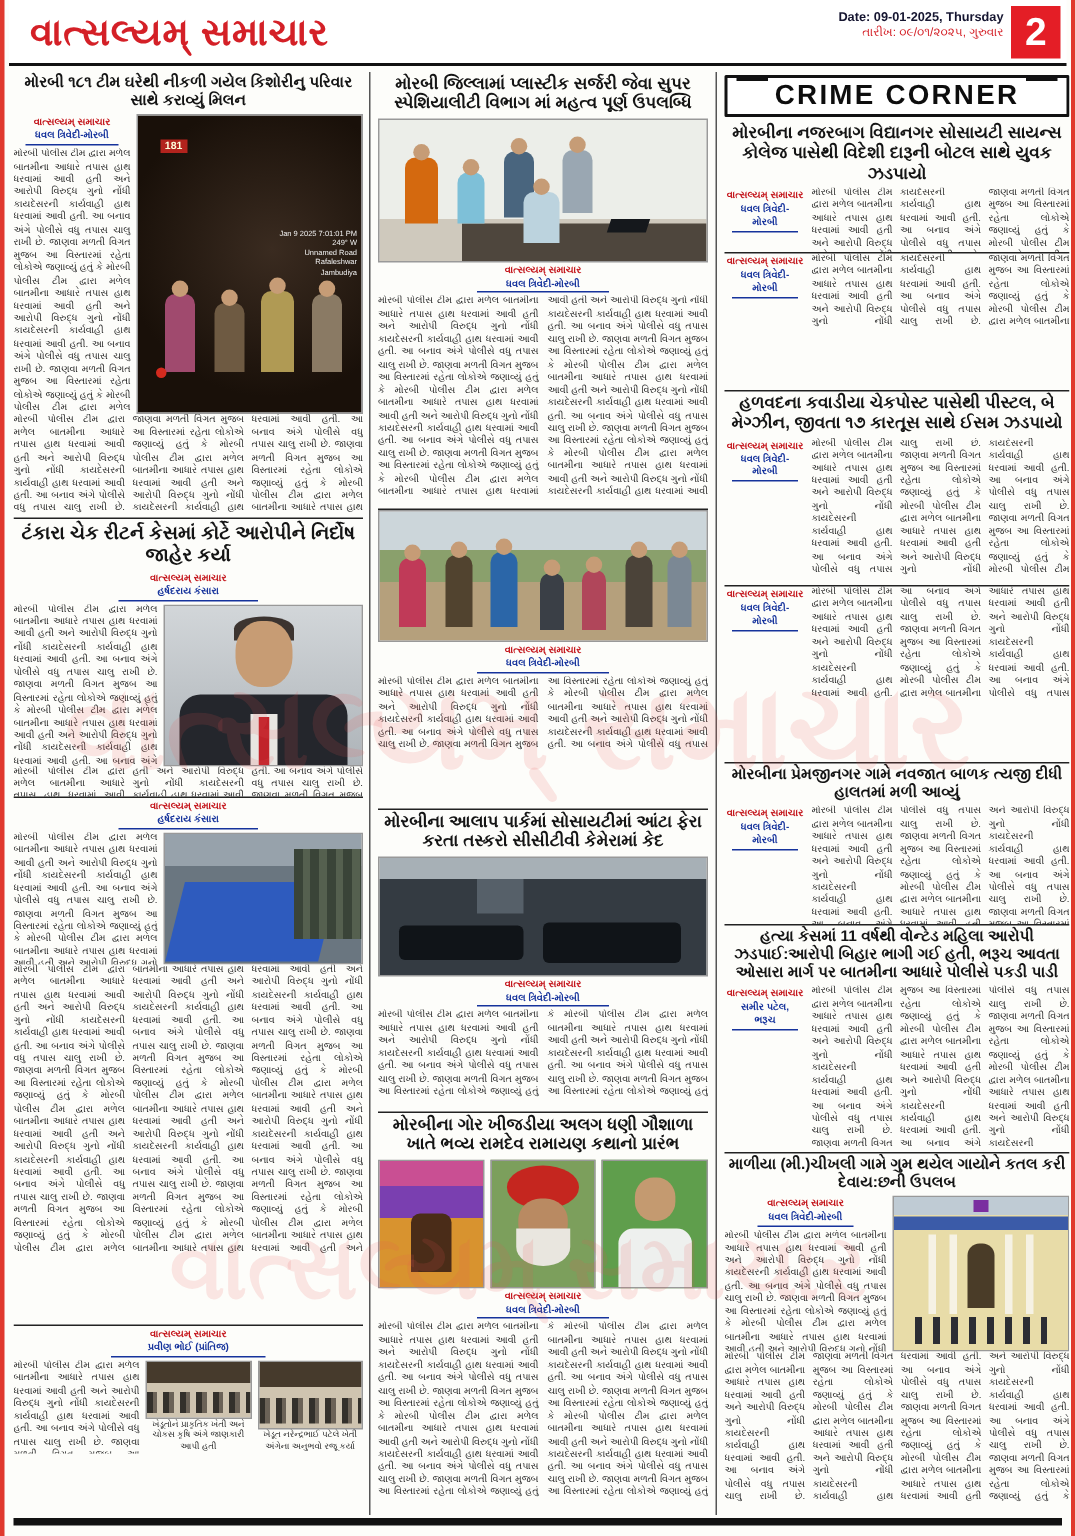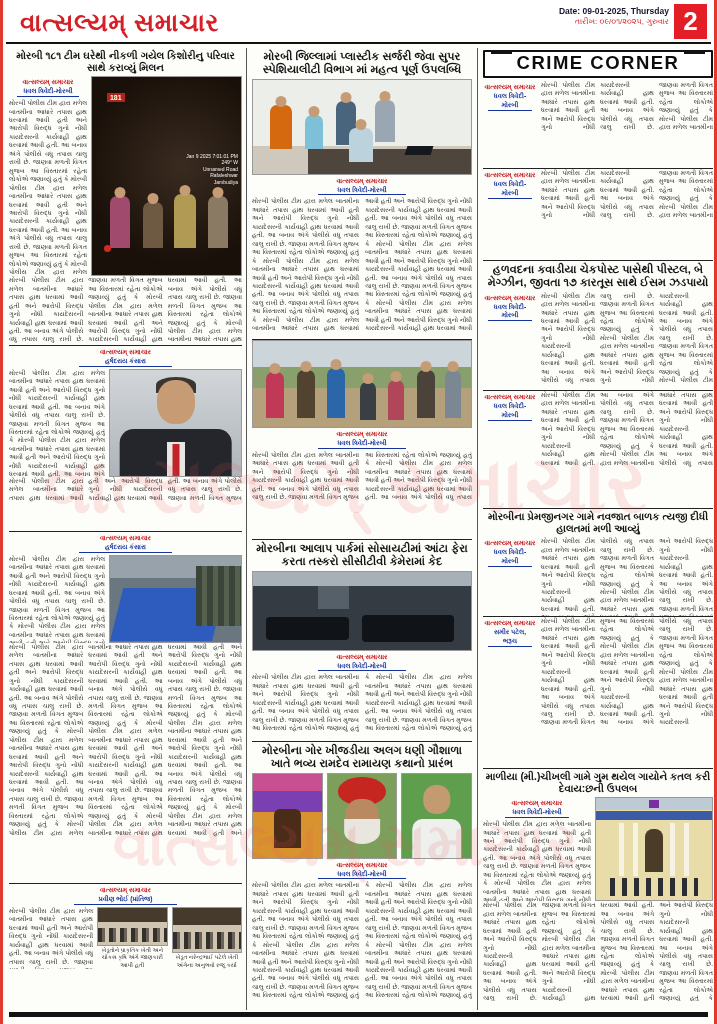--- a/index.html
+++ b/index.html
@@ -143,20 +143,21 @@
             <div>Rafaleshwar</div>
             <div>Jambudiya</div>
           </div>
           <div class="dot"></div>
         </div>
       </div>
       <div class="body cols3" style="height:76px">મોરબી પોલીસ ટીમ દ્વારા મળેલ બાતમીના આધારે તપાસ હાથ ધરવામાં આવી હતી અને આરોપી વિરુદ્ધ ગુનો નોંધી કાયદેસરની કાર્યવાહી હાથ ધરવામાં આવી હતી. આ બનાવ અંગે પોલીસે વધુ તપાસ ચાલુ રાખી છે. જાણવા મળતી વિગત મુજબ આ વિસ્તારમાં રહેતા લોકોએ જણાવ્યું હતું કે  મોરબી પોલીસ ટીમ દ્વારા મળેલ બાતમીના આધારે તપાસ હાથ ધરવામાં આવી હતી અને આરોપી વિરુદ્ધ ગુનો નોંધી કાયદેસરની કાર્યવાહી હાથ ધરવામાં આવી હતી. આ બનાવ અંગે પોલીસે વધુ તપાસ ચાલુ રાખી છે. જાણવા મળતી વિગત મુજબ આ વિસ્તારમાં રહેતા લોકોએ જણાવ્યું હતું કે  મોરબી પોલીસ ટીમ દ્વારા મળેલ બાતમીના આધારે તપાસ હાથ ધરવામાં આવી હતી અને આરોપી વિરુદ્ધ ગુનો નોંધી કાયદેસરની કાર્યવાહી હાથ ધરવામાં આવી હતી. આ બનાવ અંગે પોલીસે વધુ તપાસ ચાલુ રાખી છે. જાણવા મળતી વિગત મુજબ આ વિસ્તારમાં રહેતા લોકોએ જણાવ્યું હતું કે  મોરબી પોલીસ ટીમ દ્વારા મળેલ બાતમીના આધારે તપાસ હાથ ધરવામાં આવી હતી અને આરોપી વિરુદ્ધ ગુનો નોંધી કાયદેસરની કાર્યવાહી હાથ ધરવામાં આવી હતી. આ બનાવ અંગે પોલીસે વધુ તપાસ ચાલુ રાખી છે. જાણવા મળતી વિગત મુજબ આ વિસ્તારમાં રહેતા લોકોએ જણાવ્યું હતું કે  મોરબી પોલીસ ટીમ દ્વારા મળેલ બાતમીના આધારે તપાસ હાથ ધરવામાં આવી હતી અને આરોપી વિરુદ્ધ ગુનો નોંધી કાયદેસરની કાર્યવાહી હાથ ધરવામાં આવી હતી. આ બનાવ અંગે પોલીસે વધુ તપાસ ચાલુ રાખી છે. જાણવા મળતી વિગત મુજબ આ વિસ્તારમાં રહેતા લોકોએ જણાવ્યું હતું કે  મોરબી પોલીસ ટીમ દ્વારા મળેલ બાતમીના આધારે તપાસ હાથ ધરવામાં આવી હતી અને આરોપી વિરુદ્ધ ગુનો નોંધી કાયદેસરની કાર્યવાહી હાથ ધરવામાં આવી હતી. આ બનાવ અંગે પોલીસે વધુ તપાસ ચાલુ રાખી છે. જાણવા મળતી વિગત મુજબ આ વિસ્તારમાં રહેતા લોકોએ જણાવ્યું હતું કે </div>
     </section>
 
     <section class="art" style="height:186px">
+      <h2 class="hl hl-l">ટંકારા ચેક રીટર્ન કેસમાં કોર્ટે આરોપીને નિર્દોષ જાહેર કર્યા</h2>
       <div class="byline">
         <span class="ag">વાત્સલ્યમ્ સમાચાર</span>
         <span class="rp" style="width:40%">હર્ષદરાય કંસારા</span>
       </div>
       <div class="row" style="height:108px">
         <div class="body" style="flex:0 0 96px">મોરબી પોલીસ ટીમ દ્વારા મળેલ બાતમીના આધારે તપાસ હાથ ધરવામાં આવી હતી અને આરોપી વિરુદ્ધ ગુનો નોંધી કાયદેસરની કાર્યવાહી હાથ ધરવામાં આવી હતી. આ બનાવ અંગે પોલીસે વધુ તપાસ ચાલુ રાખી છે. જાણવા મળતી વિગત મુજબ આ વિસ્તારમાં રહેતા લોકોએ જણાવ્યું હતું કે  મોરબી પોલીસ ટીમ દ્વારા મળેલ બાતમીના આધારે તપાસ હાથ ધરવામાં આવી હતી અને આરોપી વિરુદ્ધ ગુનો નોંધી કાયદેસરની કાર્યવાહી હાથ ધરવામાં આવી હતી. આ બનાવ અંગે પોલીસે વધુ તપાસ ચાલુ રાખી છે. જાણવા મળતી વિગત મુજબ આ વિસ્તારમાં રહેતા લોકોએ જણાવ્યું હતું કે  મોરબી પોલીસ ટીમ દ્વારા મળેલ બાતમીના આધારે તપાસ હાથ ધરવામાં આવી હતી અને આરોપી વિરુદ્ધ ગુનો નોંધી કાયદેસરની કાર્યવાહી હાથ ધરવામાં આવી હતી. આ બનાવ અંગે પોલીસે વધુ તપાસ ચાલુ રાખી છે. જાણવા મળતી વિગત મુજબ આ વિસ્તારમાં રહેતા લોકોએ જણાવ્યું હતું કે  મોરબી પોલીસ ટીમ દ્વારા મળેલ બાતમીના આધારે તપાસ હાથ ધરવામાં આવી હતી અને આરોપી વિરુદ્ધ ગુનો નોંધી કાયદેસરની કાર્યવાહી હાથ ધરવામાં આવી હતી. આ બનાવ અંગે પોલીસે વધુ તપાસ ચાલુ રાખી છે. જાણવા મળતી વિગત મુજબ આ વિસ્તારમાં રહેતા લોકોએ જણાવ્યું હતું કે </div>
         <div class="photo ph-portrait">
           <div class="hair"></div>
           <div class="head"></div>
           <div class="suit"></div>
@@ -282,20 +283,21 @@
 
   <div class="col col-right">
 
     <div class="crime">
       <div class="line"></div>
       <div class="t">CRIME CORNER</div>
       <div class="line"></div>
     </div>
 
     <section class="art" style="height:88px">
+      <h2 class="hl hl-m">મોરબીના નજરબાગ વિદ્યાનગર સોસાયટી સાયન્સ કોલેજ પાસેથી વિદેશી દારૂની બોટલ સાથે યુવક ઝડપાયો</h2>
       <div class="row" style="height:52px">
         <div class="byline byl-box">
           <span class="ag">વાત્સલ્યમ્ સમાચાર</span>
           <span class="rp">ધવલ ત્રિવેદી-મોરબી</span>
         </div>
         <div class="body cols3" style="flex:1">મોરબી પોલીસ ટીમ દ્વારા મળેલ બાતમીના આધારે તપાસ હાથ ધરવામાં આવી હતી અને આરોપી વિરુદ્ધ ગુનો નોંધી કાયદેસરની કાર્યવાહી હાથ ધરવામાં આવી હતી. આ બનાવ અંગે પોલીસે વધુ તપાસ ચાલુ રાખી છે. જાણવા મળતી વિગત મુજબ આ વિસ્તારમાં રહેતા લોકોએ જણાવ્યું હતું કે  મોરબી પોલીસ ટીમ દ્વારા મળેલ બાતમીના આધારે તપાસ હાથ ધરવામાં આવી હતી અને આરોપી વિરુદ્ધ ગુનો નોંધી કાયદેસરની કાર્યવાહી હાથ ધરવામાં આવી હતી. આ બનાવ અંગે પોલીસે વધુ તપાસ ચાલુ રાખી છે. જાણવા મળતી વિગત મુજબ આ વિસ્તારમાં રહેતા લોકોએ જણાવ્યું હતું કે  મોરબી પોલીસ ટીમ દ્વારા મળેલ બાતમીના આધારે તપાસ હાથ ધરવામાં આવી હતી અને આરોપી વિરુદ્ધ ગુનો નોંધી કાયદેસરની કાર્યવાહી હાથ ધરવામાં આવી હતી. આ બનાવ અંગે પોલીસે વધુ તપાસ ચાલુ રાખી છે. જાણવા મળતી વિગત મુજબ આ વિસ્તારમાં રહેતા લોકોએ જણાવ્યું હતું કે  મોરબી પોલીસ ટીમ દ્વારા મળેલ બાતમીના આધારે તપાસ હાથ ધરવામાં આવી હતી અને આરોપી વિરુદ્ધ ગુનો નોંધી કાયદેસરની કાર્યવાહી હાથ ધરવામાં આવી હતી. આ બનાવ અંગે પોલીસે વધુ તપાસ ચાલુ રાખી છે. જાણવા મળતી વિગત મુજબ આ વિસ્તારમાં રહેતા લોકોએ જણાવ્યું હતું કે </div>
       </div>
     </section>
 
     <section class="art" style="height:92px">
@@ -334,20 +336,21 @@
       <div class="row" style="height:88px">
         <div class="byline byl-box">
           <span class="ag">વાત્સલ્યમ્ સમાચાર</span>
           <span class="rp">ધવલ ત્રિવેદી-મોરબી</span>
         </div>
         <div class="body cols3" style="flex:1">મોરબી પોલીસ ટીમ દ્વારા મળેલ બાતમીના આધારે તપાસ હાથ ધરવામાં આવી હતી અને આરોપી વિરુદ્ધ ગુનો નોંધી કાયદેસરની કાર્યવાહી હાથ ધરવામાં આવી હતી. આ બનાવ અંગે પોલીસે વધુ તપાસ ચાલુ રાખી છે. જાણવા મળતી વિગત મુજબ આ વિસ્તારમાં રહેતા લોકોએ જણાવ્યું હતું કે  મોરબી પોલીસ ટીમ દ્વારા મળેલ બાતમીના આધારે તપાસ હાથ ધરવામાં આવી હતી અને આરોપી વિરુદ્ધ ગુનો નોંધી કાયદેસરની કાર્યવાહી હાથ ધરવામાં આવી હતી. આ બનાવ અંગે પોલીસે વધુ તપાસ ચાલુ રાખી છે. જાણવા મળતી વિગત મુજબ આ વિસ્તારમાં રહેતા લોકોએ જણાવ્યું હતું કે  મોરબી પોલીસ ટીમ દ્વારા મળેલ બાતમીના આધારે તપાસ હાથ ધરવામાં આવી હતી અને આરોપી વિરુદ્ધ ગુનો નોંધી કાયદેસરની કાર્યવાહી હાથ ધરવામાં આવી હતી. આ બનાવ અંગે પોલીસે વધુ તપાસ ચાલુ રાખી છે. જાણવા મળતી વિગત મુજબ આ વિસ્તારમાં રહેતા લોકોએ જણાવ્યું હતું કે  મોરબી પોલીસ ટીમ દ્વારા મળેલ બાતમીના આધારે તપાસ હાથ ધરવામાં આવી હતી અને આરોપી વિરુદ્ધ ગુનો નોંધી કાયદેસરની કાર્યવાહી હાથ ધરવામાં આવી હતી. આ બનાવ અંગે પોલીસે વધુ તપાસ ચાલુ રાખી છે. જાણવા મળતી વિગત મુજબ આ વિસ્તારમાં રહેતા લોકોએ જણાવ્યું હતું કે  મોરબી પોલીસ ટીમ દ્વારા મળેલ બાતમીના આધારે તપાસ હાથ ધરવામાં આવી હતી અને આરોપી વિરુદ્ધ ગુનો નોંધી કાયદેસરની કાર્યવાહી હાથ ધરવામાં આવી હતી. આ બનાવ અંગે પોલીસે વધુ તપાસ ચાલુ રાખી છે. જાણવા મળતી વિગત મુજબ આ વિસ્તારમાં રહેતા લોકોએ જણાવ્યું હતું કે  મોરબી પોલીસ ટીમ દ્વારા મળેલ બાતમીના આધારે તપાસ હાથ ધરવામાં આવી હતી અને આરોપી વિરુદ્ધ ગુનો નોંધી કાયદેસરની કાર્યવાહી હાથ ધરવામાં આવી હતી. આ બનાવ અંગે પોલીસે વધુ તપાસ ચાલુ રાખી છે. જાણવા મળતી વિગત મુજબ આ વિસ્તારમાં રહેતા લોકોએ જણાવ્યું હતું કે  મોરબી પોલીસ ટીમ દ્વારા મળેલ બાતમીના આધારે તપાસ હાથ ધરવામાં આવી હતી અને આરોપી વિરુદ્ધ ગુનો નોંધી કાયદેસરની કાર્યવાહી હાથ ધરવામાં આવી હતી. આ બનાવ અંગે પોલીસે વધુ તપાસ ચાલુ રાખી છે. જાણવા મળતી વિગત મુજબ આ વિસ્તારમાં રહેતા લોકોએ જણાવ્યું હતું કે  મોરબી પોલીસ ટીમ દ્વારા મળેલ બાતમીના આધારે તપાસ હાથ ધરવામાં આવી હતી અને આરોપી વિરુદ્ધ ગુનો નોંધી કાયદેસરની કાર્યવાહી હાથ ધરવામાં આવી હતી. આ બનાવ અંગે પોલીસે વધુ તપાસ ચાલુ રાખી છે. જાણવા મળતી વિગત મુજબ આ વિસ્તારમાં રહેતા લોકોએ જણાવ્યું હતું કે </div>
       </div>
     </section>
 
     <section class="art" style="height:152px">
+      <h2 class="hl hl-s">હત્યા કેસમાં 11 વર્ષથી વોન્ટેડ મહિલા આરોપી ઝડપાઈ:આરોપી બિહાર ભાગી ગઈ હતી, ભરૂચ આવતા ઓસારા માર્ગ પર બાતમીના આધારે પોલીસે પકડી પાડી</h2>
       <div class="row" style="height:118px">
         <div class="byline byl-box">
           <span class="ag">વાત્સલ્યમ્ સમાચાર</span>
           <span class="rp">સમીર પટેલ, ભરૂચ</span>
         </div>
         <div class="body cols3" style="flex:1">મોરબી પોલીસ ટીમ દ્વારા મળેલ બાતમીના આધારે તપાસ હાથ ધરવામાં આવી હતી અને આરોપી વિરુદ્ધ ગુનો નોંધી કાયદેસરની કાર્યવાહી હાથ ધરવામાં આવી હતી. આ બનાવ અંગે પોલીસે વધુ તપાસ ચાલુ રાખી છે. જાણવા મળતી વિગત મુજબ આ વિસ્તારમાં રહેતા લોકોએ જણાવ્યું હતું કે  મોરબી પોલીસ ટીમ દ્વારા મળેલ બાતમીના આધારે તપાસ હાથ ધરવામાં આવી હતી અને આરોપી વિરુદ્ધ ગુનો નોંધી કાયદેસરની કાર્યવાહી હાથ ધરવામાં આવી હતી. આ બનાવ અંગે પોલીસે વધુ તપાસ ચાલુ રાખી છે. જાણવા મળતી વિગત મુજબ આ વિસ્તારમાં રહેતા લોકોએ જણાવ્યું હતું કે  મોરબી પોલીસ ટીમ દ્વારા મળેલ બાતમીના આધારે તપાસ હાથ ધરવામાં આવી હતી અને આરોપી વિરુદ્ધ ગુનો નોંધી કાયદેસરની કાર્યવાહી હાથ ધરવામાં આવી હતી. આ બનાવ અંગે પોલીસે વધુ તપાસ ચાલુ રાખી છે. જાણવા મળતી વિગત મુજબ આ વિસ્તારમાં રહેતા લોકોએ જણાવ્યું હતું કે  મોરબી પોલીસ ટીમ દ્વારા મળેલ બાતમીના આધારે તપાસ હાથ ધરવામાં આવી હતી અને આરોપી વિરુદ્ધ ગુનો નોંધી કાયદેસરની કાર્યવાહી હાથ ધરવામાં આવી હતી. આ બનાવ અંગે પોલીસે વધુ તપાસ ચાલુ રાખી છે. જાણવા મળતી વિગત મુજબ આ વિસ્તારમાં રહેતા લોકોએ જણાવ્યું હતું કે  મોરબી પોલીસ ટીમ દ્વારા મળેલ બાતમીના આધારે તપાસ હાથ ધરવામાં આવી હતી અને આરોપી વિરુદ્ધ ગુનો નોંધી કાયદેસરની કાર્યવાહી હાથ ધરવામાં આવી હતી. આ બનાવ અંગે પોલીસે વધુ તપાસ ચાલુ રાખી છે. જાણવા મળતી વિગત મુજબ આ વિસ્તારમાં રહેતા લોકોએ જણાવ્યું હતું કે  મોરબી પોલીસ ટીમ દ્વારા મળેલ બાતમીના આધારે તપાસ હાથ ધરવામાં આવી હતી અને આરોપી વિરુદ્ધ ગુનો નોંધી કાયદેસરની કાર્યવાહી હાથ ધરવામાં આવી હતી. આ બનાવ અંગે પોલીસે વધુ તપાસ ચાલુ રાખી છે. જાણવા મળતી વિગત મુજબ આ વિસ્તારમાં રહેતા લોકોએ જણાવ્યું હતું કે  મોરબી પોલીસ ટીમ દ્વારા મળેલ બાતમીના આધારે તપાસ હાથ ધરવામાં આવી હતી અને આરોપી વિરુદ્ધ ગુનો નોંધી કાયદેસરની કાર્યવાહી હાથ ધરવામાં આવી હતી. આ બનાવ અંગે પોલીસે વધુ તપાસ ચાલુ રાખી છે. જાણવા મળતી વિગત મુજબ આ વિસ્તારમાં રહેતા લોકોએ જણાવ્યું હતું કે  મોરબી પોલીસ ટીમ દ્વારા મળેલ બાતમીના આધારે તપાસ હાથ ધરવામાં આવી હતી અને આરોપી વિરુદ્ધ ગુનો નોંધી કાયદેસરની કાર્યવાહી હાથ ધરવામાં આવી હતી. આ બનાવ અંગે પોલીસે વધુ તપાસ ચાલુ રાખી છે. જાણવા મળતી વિગત મુજબ આ વિસ્તારમાં રહેતા લોકોએ જણાવ્યું હતું કે  મોરબી પોલીસ ટીમ દ્વારા મળેલ બાતમીના આધારે તપાસ હાથ ધરવામાં આવી હતી અને આરોપી વિરુદ્ધ ગુનો નોંધી કાયદેસરની કાર્યવાહી હાથ ધરવામાં આવી હતી. આ બનાવ અંગે પોલીસે વધુ તપાસ ચાલુ રાખી છે. જાણવા મળતી વિગત મુજબ આ વિસ્તારમાં રહેતા લોકોએ જણાવ્યું હતું કે  મોરબી પોલીસ ટીમ દ્વારા મળેલ બાતમીના આધારે તપાસ હાથ ધરવામાં આવી હતી અને આરોપી વિરુદ્ધ ગુનો નોંધી કાયદેસરની કાર્યવાહી હાથ ધરવામાં આવી હતી. આ બનાવ અંગે પોલીસે વધુ તપાસ ચાલુ રાખી છે. જાણવા મળતી વિગત મુજબ આ વિસ્તારમાં રહેતા લોકોએ જણાવ્યું હતું કે </div>
       </div>
     </section>
 
     <section class="art" style="height:232px;border-bottom:none">

